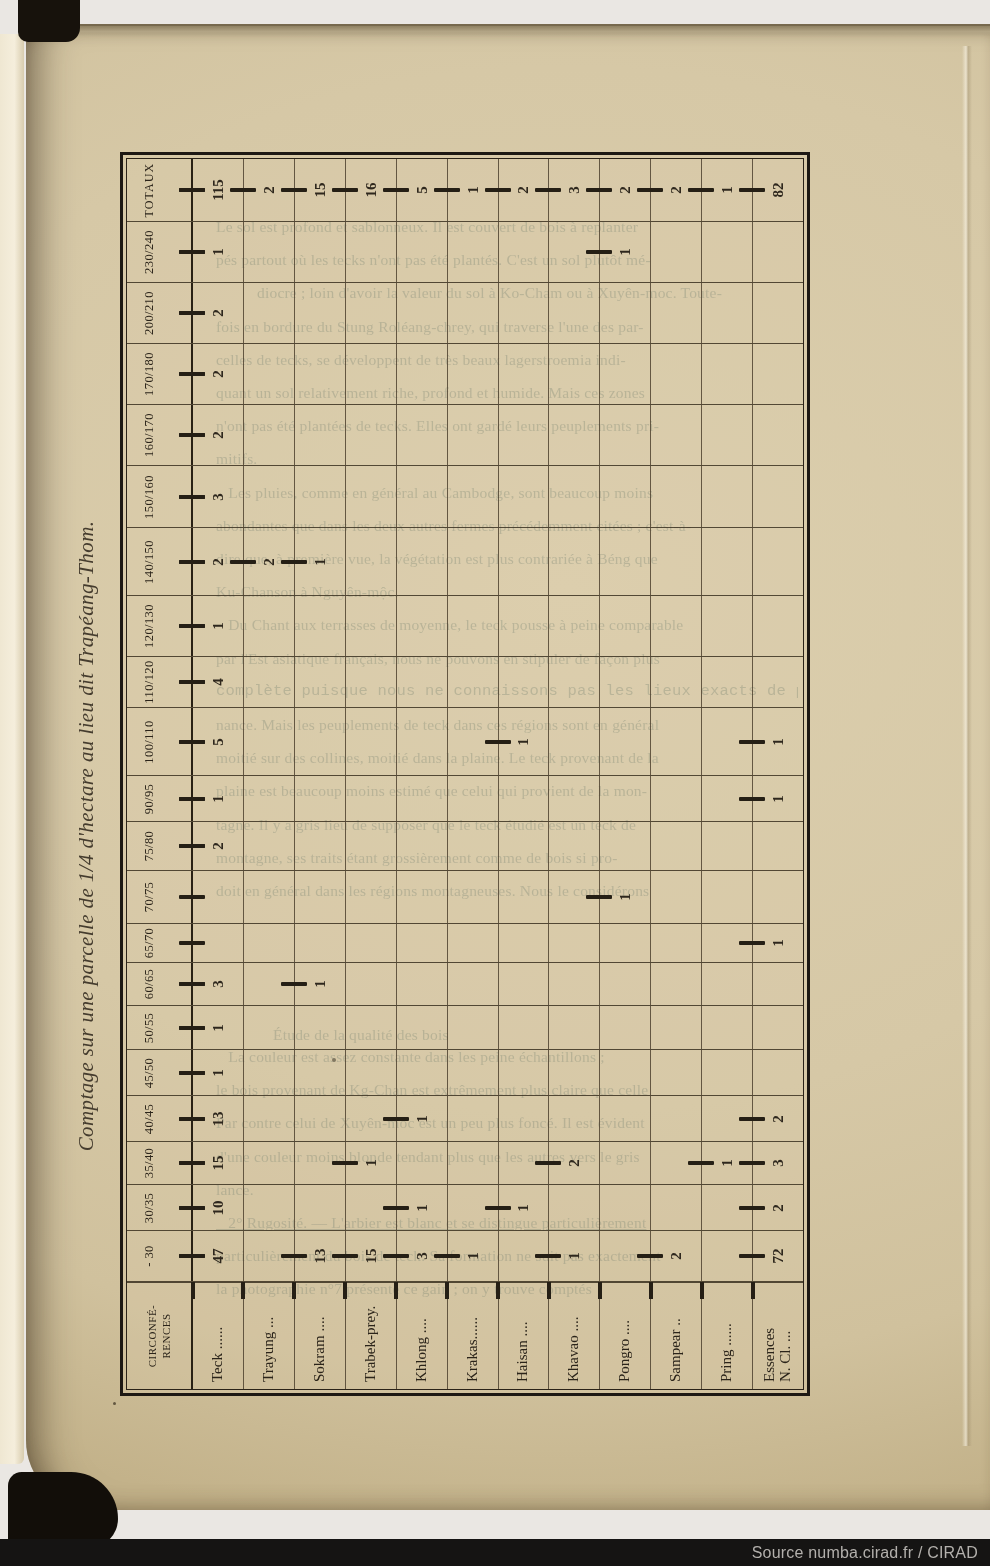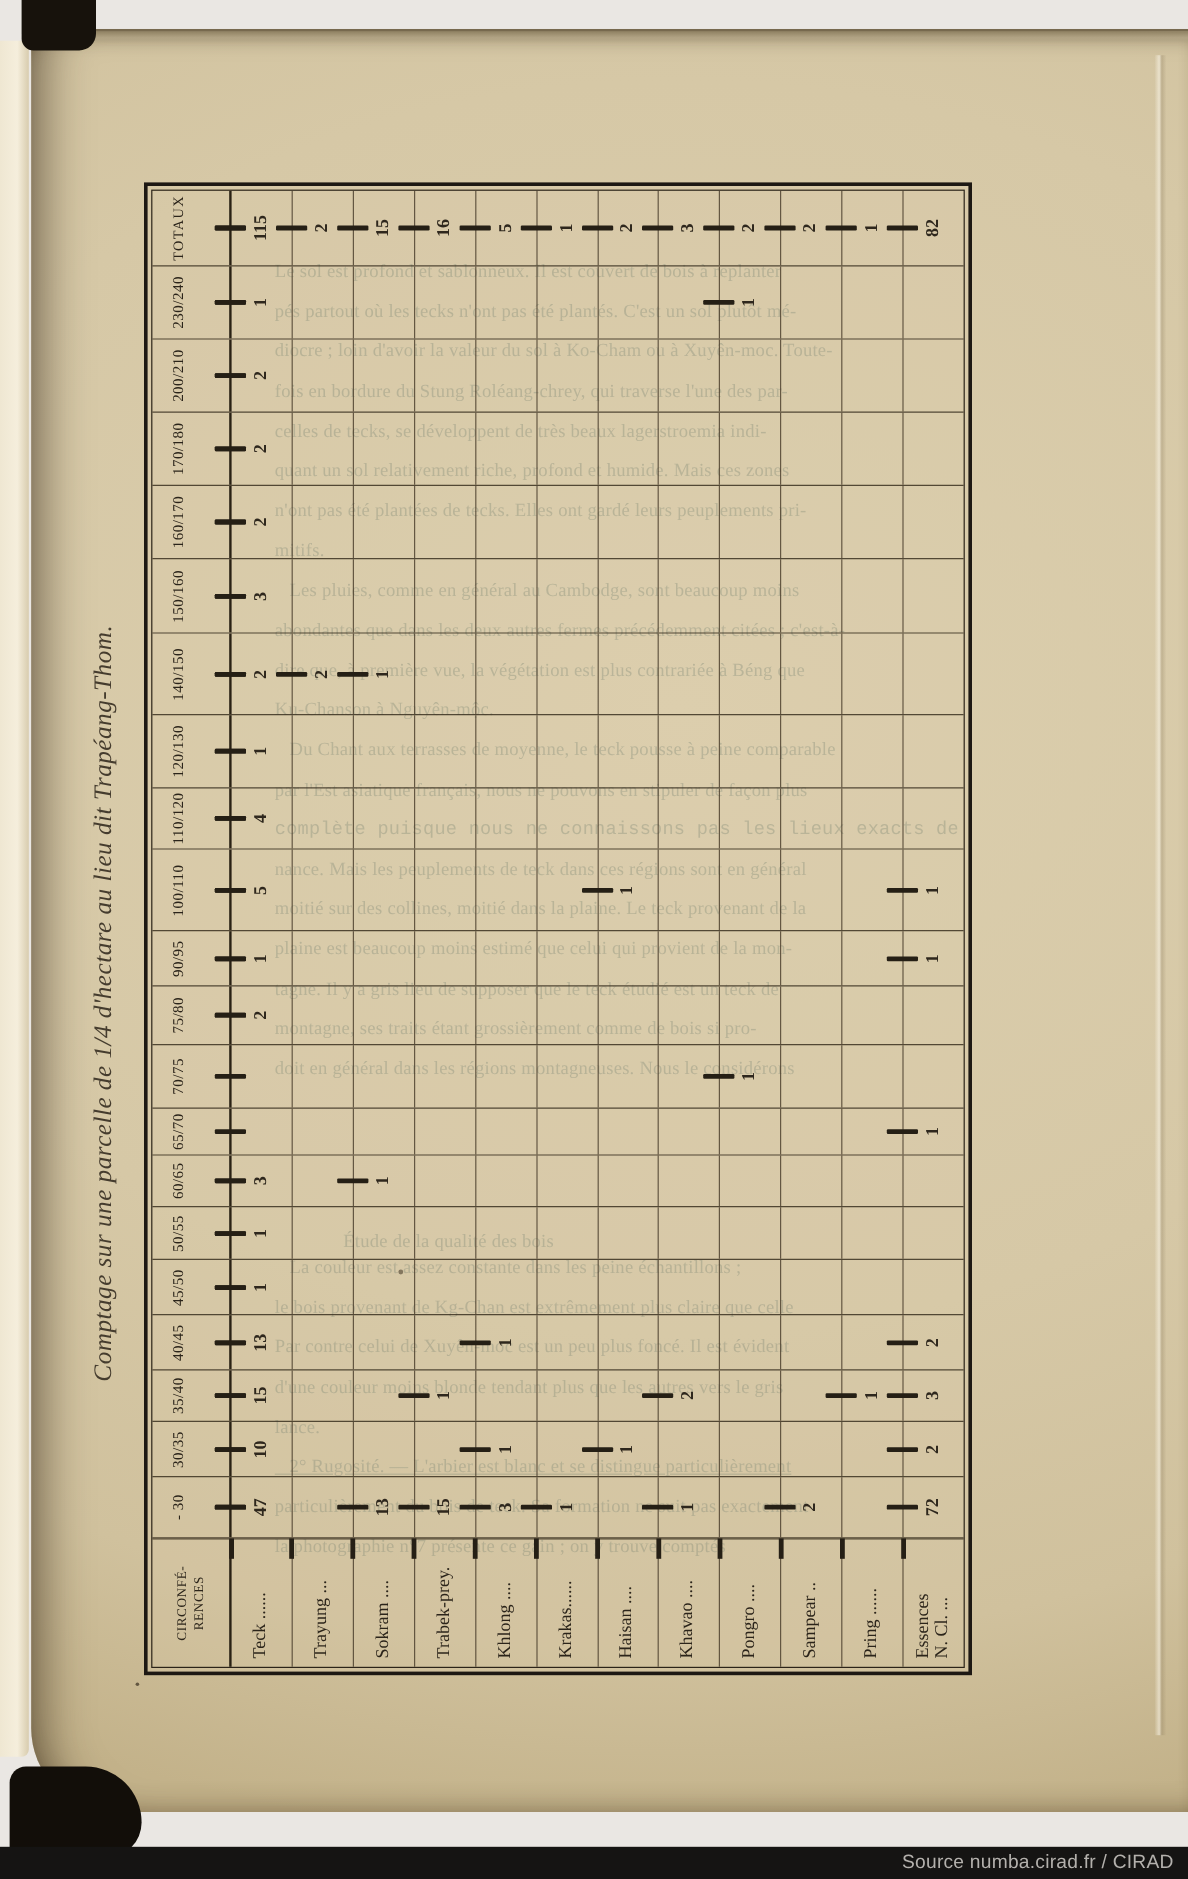--- a/index.html
+++ b/index.html
@@ -33,21 +33,21 @@
   .footer-bar{position:absolute;left:0;bottom:0;width:990px;height:27px;background:#151413;
     display:flex;align-items:center;justify-content:flex-end;}
   .footer-bar span{font-family:"Liberation Sans","DejaVu Sans",sans-serif;font-size:16px;
     color:#b3b0ac;padding-right:12px;letter-spacing:.2px;}
   
   .vtitle{position:absolute;left:86px;top:836px;width:0;height:0;}
   .vtitle span{position:absolute;top:0;left:0;transform:translate(-50%,-50%) rotate(-90deg);
     white-space:nowrap;font-style:italic;font-size:21px;color:#453c2e;letter-spacing:.4px;}
   
   .ghosts{position:absolute;left:212px;top:210px;width:586px;height:1120px;overflow:hidden;}
-  .ghost{position:absolute;left:17px;white-space:pre;font-size:15.5px;line-height:33px;
+  .ghost{position:absolute;left:4px;white-space:pre;font-size:15.5px;line-height:33px;
     color:rgba(86,106,95,.33);filter:blur(.55px);letter-spacing:.2px;text-align:right;}
   
   .table-box{position:absolute;left:120px;top:152px;width:678px;
     border:3px solid #1d1813;padding:3px;background:rgba(218,203,170,.25);}
   .table-inner{border:1px solid #2b2318;color:#2b241a;}
   .band{display:flex;border-bottom:1px solid rgba(58,48,32,.85);}
   .band:last-of-type{border-bottom:1px solid rgba(58,48,32,.85);}
   .hcell{width:64px;flex:none;position:relative;border-right:2px solid #292114;}
   .cell{flex:1;position:relative;}
   .cell + .cell{border-left:1px solid rgba(70,58,40,.8);}
@@ -81,21 +81,21 @@
 <div class="facing-page"></div>
 <div class="clip-top"></div>
 <div class="clip-bottom"></div>
 <div class="right-streak"></div>
 <div class="speck" style="left:332px;top:1058px;"></div>
 <div class="speck" style="left:113px;top:1402px;width:3px;height:3px;"></div>
 
 <div class="ghosts">
     <span class="ghost" style="top: 0px;">Le sol est profond et sablonneux. Il est couvert de bois à replanter</span>
     <span class="ghost" style="top: 33.2px;">pés partout où les tecks n'ont pas été plantés. C'est un sol plutôt mé-</span>
-    <span class="ghost" style="top: 66.4px;">diocre ; loin d'avoir la valeur du sol à Ko-Cham ou à Xuyên-moc. Toute-</span>
+    <span class="ghost" style="top: 66.4px; margin-left: 41px;">diocre ; loin d'avoir la valeur du sol à Ko-Cham ou à Xuyên-moc. Toute-</span>
     <span class="ghost" style="top: 99.6px;">fois en bordure du Stung Roléang-chrey, qui traverse l'une des par-</span>
     <span class="ghost" style="top: 166px;">quant un sol relativement riche, profond et humide. Mais ces zones</span>
     <span class="ghost" style="top: 132.8px;">celles de tecks, se développent de très beaux lagerstroemia indi-</span>
     <span class="ghost" style="top: 199.2px;">n'ont pas été plantées de tecks. Elles ont gardé leurs peuplements pri-</span>
     <span class="ghost" style="top: 232.4px;">mitifs.</span>
     <span class="ghost" style="top: 265.6px;">   Les pluies, comme en général au Cambodge, sont beaucoup moins</span>
     <span class="ghost" style="top: 298.8px;">abondantes que dans les deux autres fermes précédemment citées ; c'est-à-</span>
     <span class="ghost" style="top: 332px;">dire que, à première vue, la végétation est plus contrariée à Béng que</span>
     <span class="ghost" style="top: 365.2px;">Ku-Chanson à Nguyên-mộc.</span>
     <span class="ghost" style="top: 398.4px;">   Du Chant aux terrasses de moyenne, le teck pousse à peine comparable</span>

